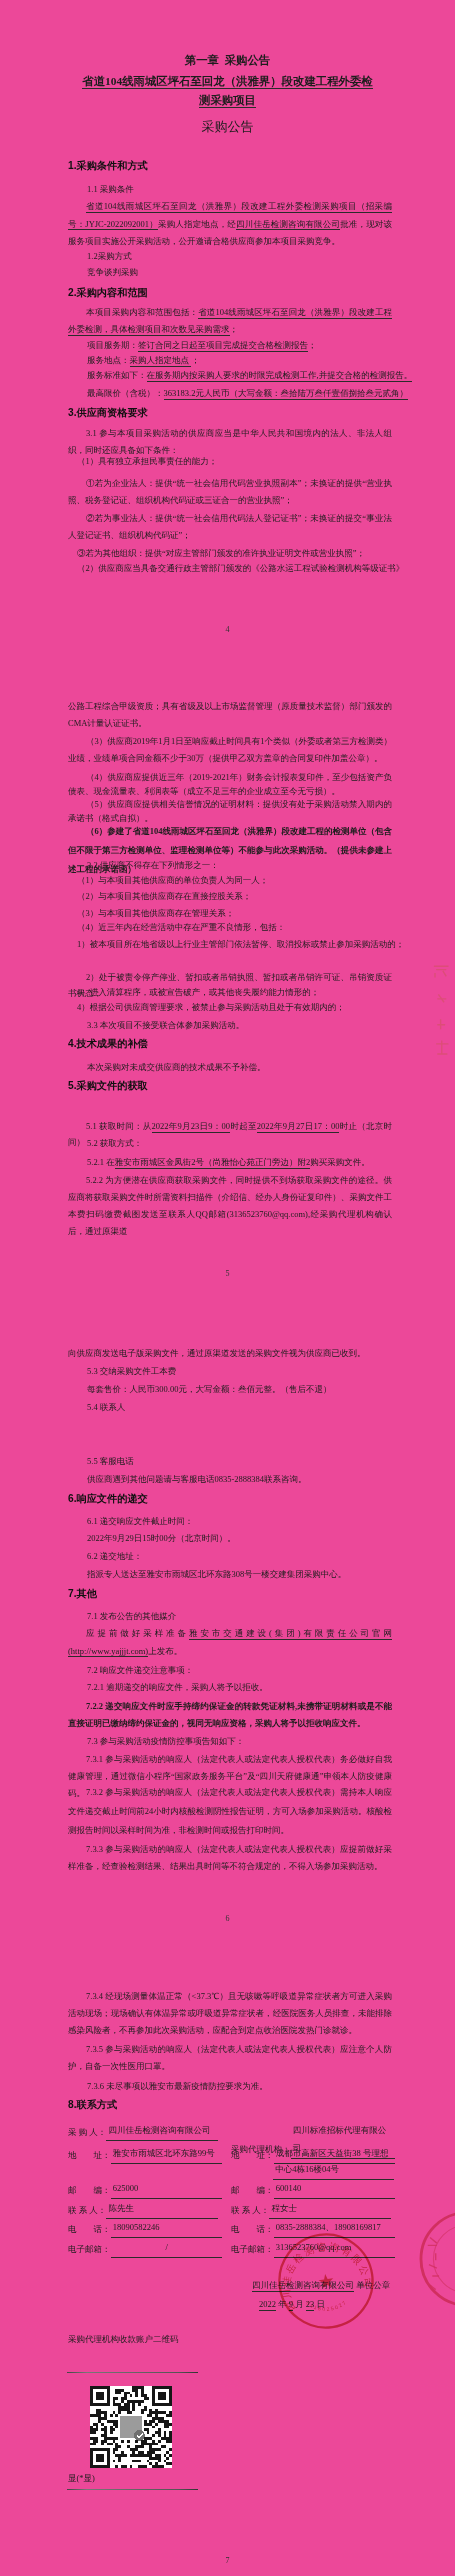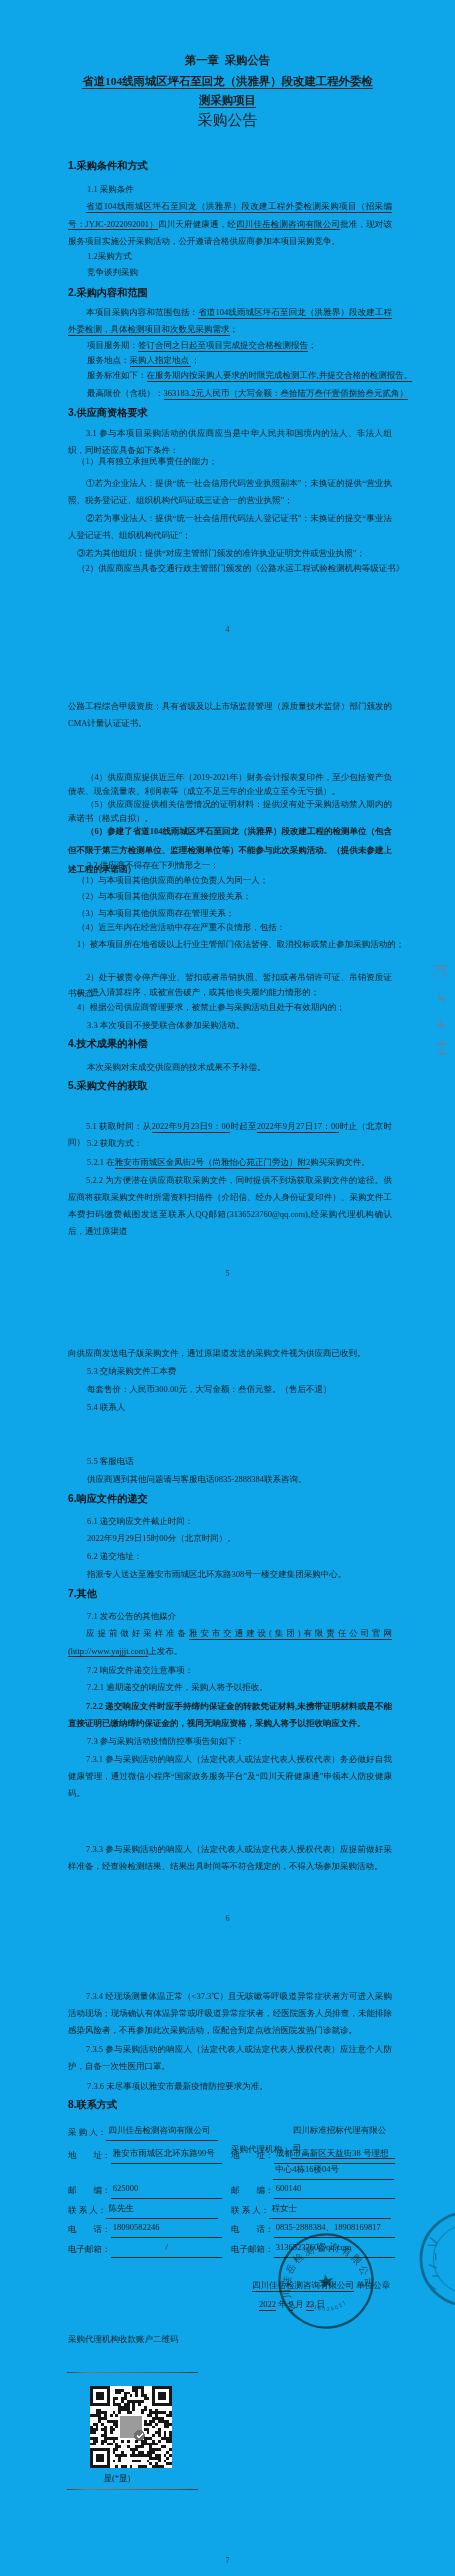--- a/index.html
+++ b/index.html
@@ -1,16 +1,16 @@
 <!DOCTYPE html>
 <html style="font-size:9px"><head>
 <meta charset="utf-8">
 <style>
   html,body{margin:0;padding:0;background:#fcfcfb;}
-  #page{position:relative;width:455px;height:2576px;background:#0ea5e9;overflow:hidden;
+  #page{position:relative;width:455px;height:2576px;background:#ec4899;overflow:hidden;
         font-family:"Liberation Serif",serif;color:#1d1d1d;}
   .t{position:absolute;font-size:8.5px;line-height:17.6px;color:#1d1d1d;white-space:pre-wrap;}
   .j{left:68px;width:324px;text-align:justify;}
   .ind{text-indent:18px;}
   .lh30{line-height:17px;} .lh28{line-height:16px;margin-top:17px;} .lh24{line-height:13.7px;} .lh22{line-height:19px;font-weight:bold;}
   .hd{font-family:"Liberation Sans",sans-serif;font-weight:bold;font-size:10.2px;color:#101010;line-height:13.7px;}
   .ctr{left:0;width:455px;text-align:center;}
   .big{font-size:11.4px;font-weight:bold;}
   .u{border-bottom:0.6px solid #2b2b2b;padding-bottom:0.6px;}
   .b{font-weight:bold;}
@@ -24,25 +24,25 @@
   .qrbox{position:absolute;}
 </style>
 </head>
 <body>
 
 <div id="page">
 
   <div class="t ctr big" style="top:52px">第一章  采购公告</div>
   <div class="t ctr big" style="top:73px"><span class="u">省道104线雨城区坪石至回龙（洪雅界）段改建工程外委检</span></div>
   <div class="t ctr big" style="top:92px"><span class="u">测采购项目</span></div>
-  <div class="t ctr" style="top:112px;font-size:15px">采购公告</div>
+  <div class="t ctr" style="top:118px;font-size:13px">采购公告</div>
 
   <div class="t hd" style="top:159px;left:68px">1.采购条件和方式</div>
   <div class="t" style="top:181px;left:87px">1.1 采购条件</div>
-  <div class="t j ind" style="top:198px"><span class="u">省道104线雨城区坪石至回龙（洪雅界）段改建工程外委检测采购项目（招采编号：JYJC-2022092001）</span><span>四川天府健康通，经</span><span class="u">四川佳岳检测咨询有限公司</span><span>批准，现对该服务项目实施公开采购活动，公开邀请合格供应商参加本项目采购竞争。</span></div>
+  <div class="t j ind" style="top:198px"><span class="u">省道104线雨城区坪石至回龙（洪雅界）段改建工程外委检测采购项目（招采编号：JYJC-2022092001）</span><span>采购人指定地点，经</span><span class="u">四川佳岳检测咨询有限公司</span><span>批准，现对该服务项目实施公开采购活动，公开邀请合格供应商参加本项目采购竞争。</span></div>
   <div class="t" style="top:248px;left:87px">1.2采购方式</div>
   <div class="t" style="top:264px;left:87px">竞争谈判采购</div>
 
   <div class="t hd" style="top:286px;left:68px">2.采购内容和范围</div>
   <div class="t j ind lh30" style="top:304px"><span>本项目采购内容和范围包括：</span><span class="u">省道104线雨城区坪石至回龙（洪雅界）段改建工程外委检测，具体检测项目和次数见采购需求</span><span>；</span></div>
   <div class="t" style="top:337px;left:87px"><span>项目服务期：</span><span class="u">签订合同之日起至项目完成提交合格检测报告</span><span>；</span></div>
   <div class="t" style="top:352px;left:87px"><span>服务地点：</span><span class="u">采购人指定地点 </span><span>；</span></div>
   <div class="t" style="top:367px;left:87px"><span>服务标准如下：</span><span class="u">在服务期内按采购人要求的时限完成检测工作,并提交合格的检测报告。</span></div>
   <div class="t" style="top:385px;left:87px"><span>最高限价（含税）：</span><span class="u">363183.2元人民币（大写金额：叁拾陆万叁仟壹佰捌拾叁元贰角）</span></div>
 
@@ -59,20 +59,21 @@
   <svg class="frag" style="top:961px;left:426px" width="27" height="100" viewBox="0 0 48 175">
     <g stroke="#c9554d" stroke-width="2.5" fill="none" opacity="0.85">
       <path d="M14 8 h26 M18 14 h18 M16 20 v8 M30 16 l6 10"></path>
       <path d="M22 58 l10 14 M20 66 h16"></path>
       <path d="M26 102 v18 M20 112 h14"></path>
       <path d="M18 146 h22 M28 140 v24 M20 164 h18"></path>
     </g>
   </svg>
 
   <div class="t j lh30" style="top:698px">公路工程综合甲级资质；具有省级及以上市场监督管理（原质量技术监督）部门颁发的CMA计量认证证书。</div>
+  <div class="t j ind lh30" style="top:733px">（3）供应商2019年1月1日至响应截止时间具有1个类似（外委或者第三方检测类）业绩，业绩单项合同金额不少于30万（提供甲乙双方盖章的合同复印件加盖公章）。</div>
   <div class="t j ind lh24" style="top:771px">（4）供应商应提供近三年（2019-2021年）财务会计报表复印件，至少包括资产负债表、现金流量表、利润表等（成立不足三年的企业成立至今无亏损）。</div>
   <div class="t j ind lh24" style="top:798px">（5）供应商应提供相关信誉情况的证明材料：提供没有处于采购活动禁入期内的承诺书（格式自拟）。</div>
   <div class="t j ind lh22" style="top:822px">（6）参建了省道104线雨城区坪石至回龙（洪雅界）段改建工程的检测单位（包含但不限于第三方检测单位、监理检测单位等）不能参与此次采购活动。（提供未参建上述工程的承诺函）</div>
   <div class="t" style="top:857px;left:87px">3.2 供应商不得存在下列情形之一：</div>
   <div class="t" style="top:872px;left:77px">（1）与本项目其他供应商的单位负责人为同一人；</div>
   <div class="t" style="top:888px;left:77px">（2）与本项目其他供应商存在直接控股关系；</div>
   <div class="t" style="top:905px;left:77px">（3）与本项目其他供应商存在管理关系；</div>
   <div class="t" style="top:919px;left:77px">（4）近三年内在经营活动中存在严重不良情形，包括：</div>
   <div class="t" style="top:936px;left:77px">1）被本项目所在地省级以上行业主管部门依法暂停、取消投标或禁止参加采购活动的；</div>
   <div class="t j ind lh28" style="top:952px">2）处于被责令停产停业、暂扣或者吊销执照、暂扣或者吊销许可证、吊销资质证书状态；</div>
@@ -105,20 +106,21 @@
   <div class="t" style="top:1566px;left:87px">指派专人送达至雅安市雨城区北环东路308号一楼交建集团采购中心。</div>
 
   <div class="t hd" style="top:1587px;left:68px">7.其他</div>
   <div class="t" style="top:1608px;left:87px">7.1 发布公告的其他媒介</div>
   <div class="t j ind" style="top:1625px"><span>应提前做好采样准备</span><span class="u">雅安市交通建设(集团)有限责任公司官网(http://www.yajjjt.com)</span><span>上发布。</span></div>
   <div class="t" style="top:1662px;left:87px">7.2 响应文件递交注意事项：</div>
   <div class="t" style="top:1679px;left:87px">7.2.1 逾期递交的响应文件，采购人将予以拒收。</div>
   <div class="t j ind lh30 b" style="top:1698px">7.2.2 递交响应文件时应手持缔约保证金的转款凭证材料,未携带证明材料或是不能直接证明已缴纳缔约保证金的，视同无响应资格，采购人将予以拒收响应文件。</div>
   <div class="t" style="top:1733px;left:87px">7.3 参与采购活动疫情防控事项告知如下：</div>
   <div class="t j ind lh30" style="top:1751px">7.3.1 参与采购活动的响应人（法定代表人或法定代表人授权代表）务必做好自我健康管理，通过微信小程序“国家政务服务平台”及“四川天府健康通”申领本人防疫健康码。</div>
+  <div class="t j ind" style="top:1783px;line-height:19px">7.3.2 参与采购活动的响应人（法定代表人或法定代表人授权代表）需持本人响应文件递交截止时间前24小时内核酸检测阴性报告证明，方可入场参加采购活动。核酸检测报告时间以采样时间为准，非检测时间或报告打印时间。</div>
   <div class="t j ind lh30" style="top:1841px">7.3.3 参与采购活动的响应人（法定代表人或法定代表人授权代表）应提前做好采样准备，经查验检测结果、结果出具时间等不符合规定的，不得入场参加采购活动。</div>
 
   <div class="t pgn" style="top:1910px">6</div>
 
   <div class="t j ind lh30" style="top:1988px">7.3.4 经现场测量体温正常（&lt;37.3℃）且无咳嗽等呼吸道异常症状者方可进入采购活动现场；现场确认有体温异常或呼吸道异常症状者，经医院医务人员排查，未能排除感染风险者，不再参加此次采购活动，应配合到定点收治医院发热门诊就诊。</div>
   <div class="t j ind lh30" style="top:2041px">7.3.5 参与采购活动的响应人（法定代表人或法定代表人授权代表）应注意个人防护，自备一次性医用口罩。</div>
   <div class="t" style="top:2078px;left:87px">7.3.6 未尽事项以雅安市最新疫情防控要求为准。</div>
 
   <div class="t hd" style="top:2098px;left:68px">8.联系方式</div>
 
@@ -442,19 +444,19 @@
         <rect x="23" y="1" width="5" height="5" fill="#fff"></rect>
         <rect x="24" y="2" width="3" height="3" fill="#161616"></rect>
         <rect x="0" y="22" width="7" height="7" fill="#161616"></rect>
         <rect x="1" y="23" width="5" height="5" fill="#fff"></rect>
         <rect x="2" y="24" width="3" height="3" fill="#161616"></rect>
         <rect x="10.5" y="10.5" width="8" height="8" fill="#9b9b9b"></rect>
         <circle cx="17.5" cy="17.5" r="1.9" fill="#6f6f6f"></circle>
         <path d="M16.6 17.5 l0.7 0.8 l1.5 -1.6" stroke="#fff" stroke-width="0.45" fill="none"></path>
       </svg>
   </div>
-  <div class="t" style="top:2470px;left:52px;width:130px;text-align:center;font-size:8.5px">显(*显)</div>
+  <div class="t" style="top:2470px;left:68px;width:130px;text-align:left;font-size:8.5px">显(*显)</div>
   <div class="rule" style="top:2489px;left:67px;width:131px"></div>
 
   <div class="t pgn" style="top:2552px">7</div>
 
 </div>
 
 
 </body></html>

